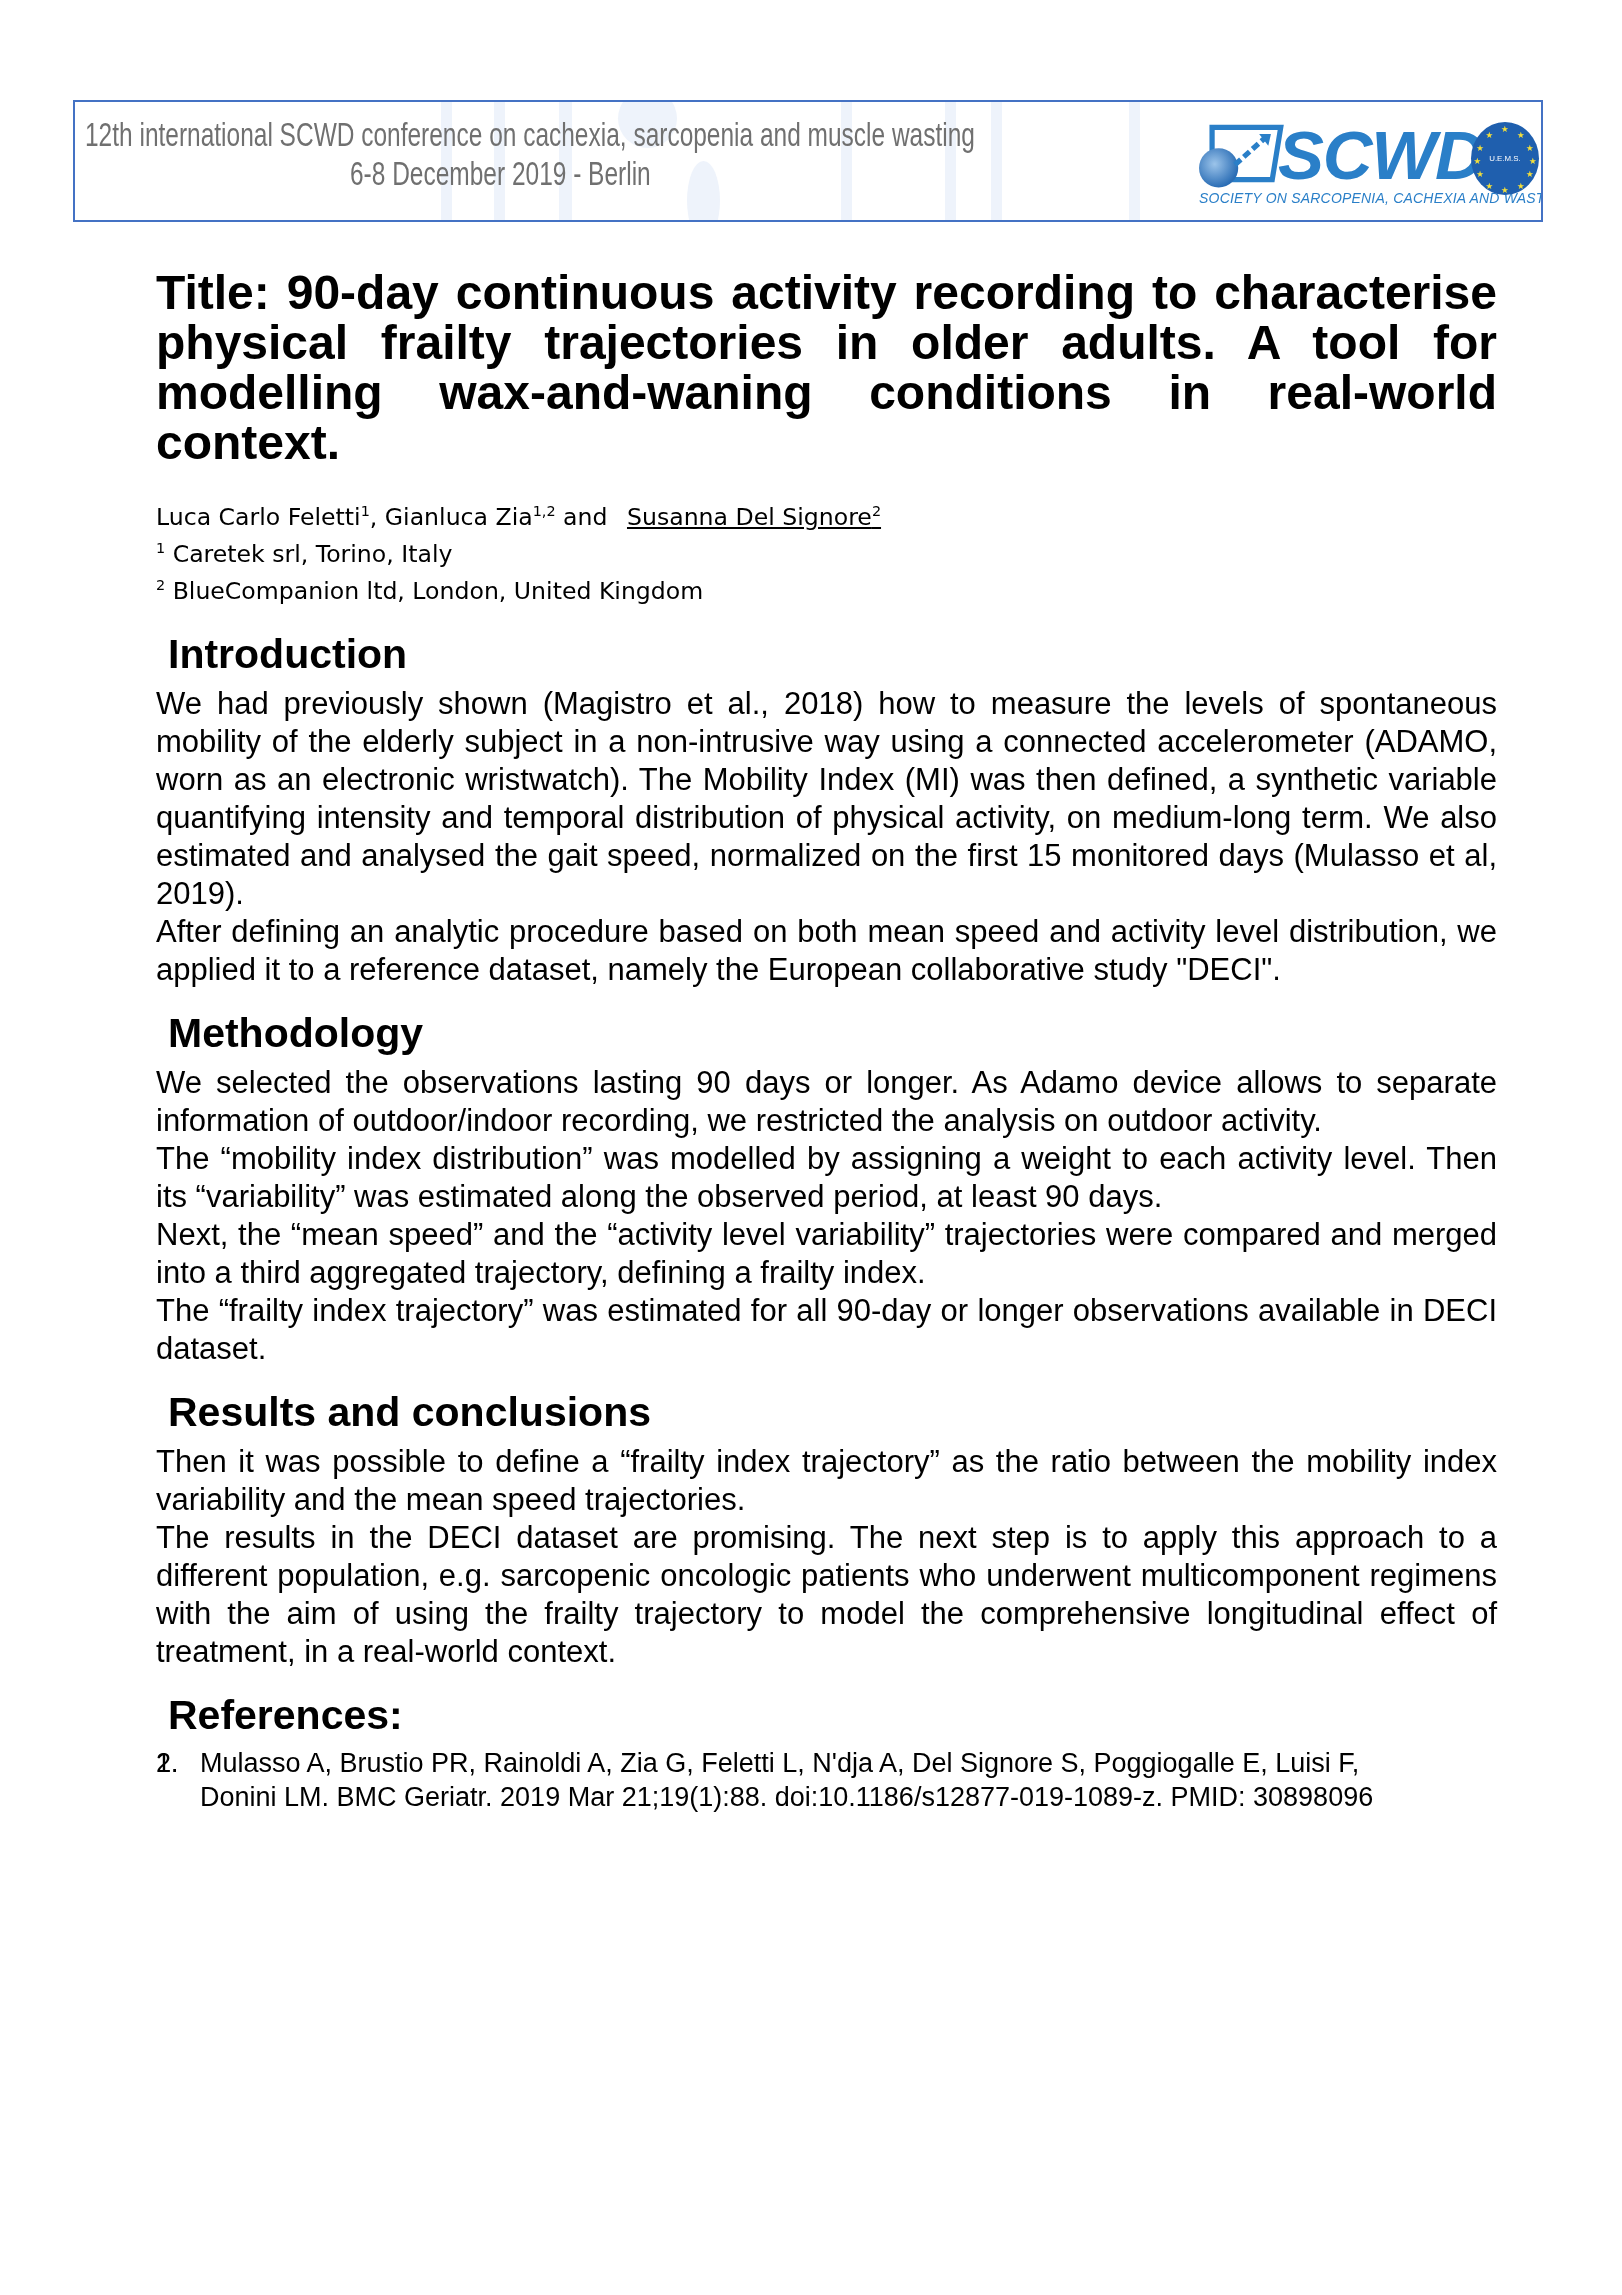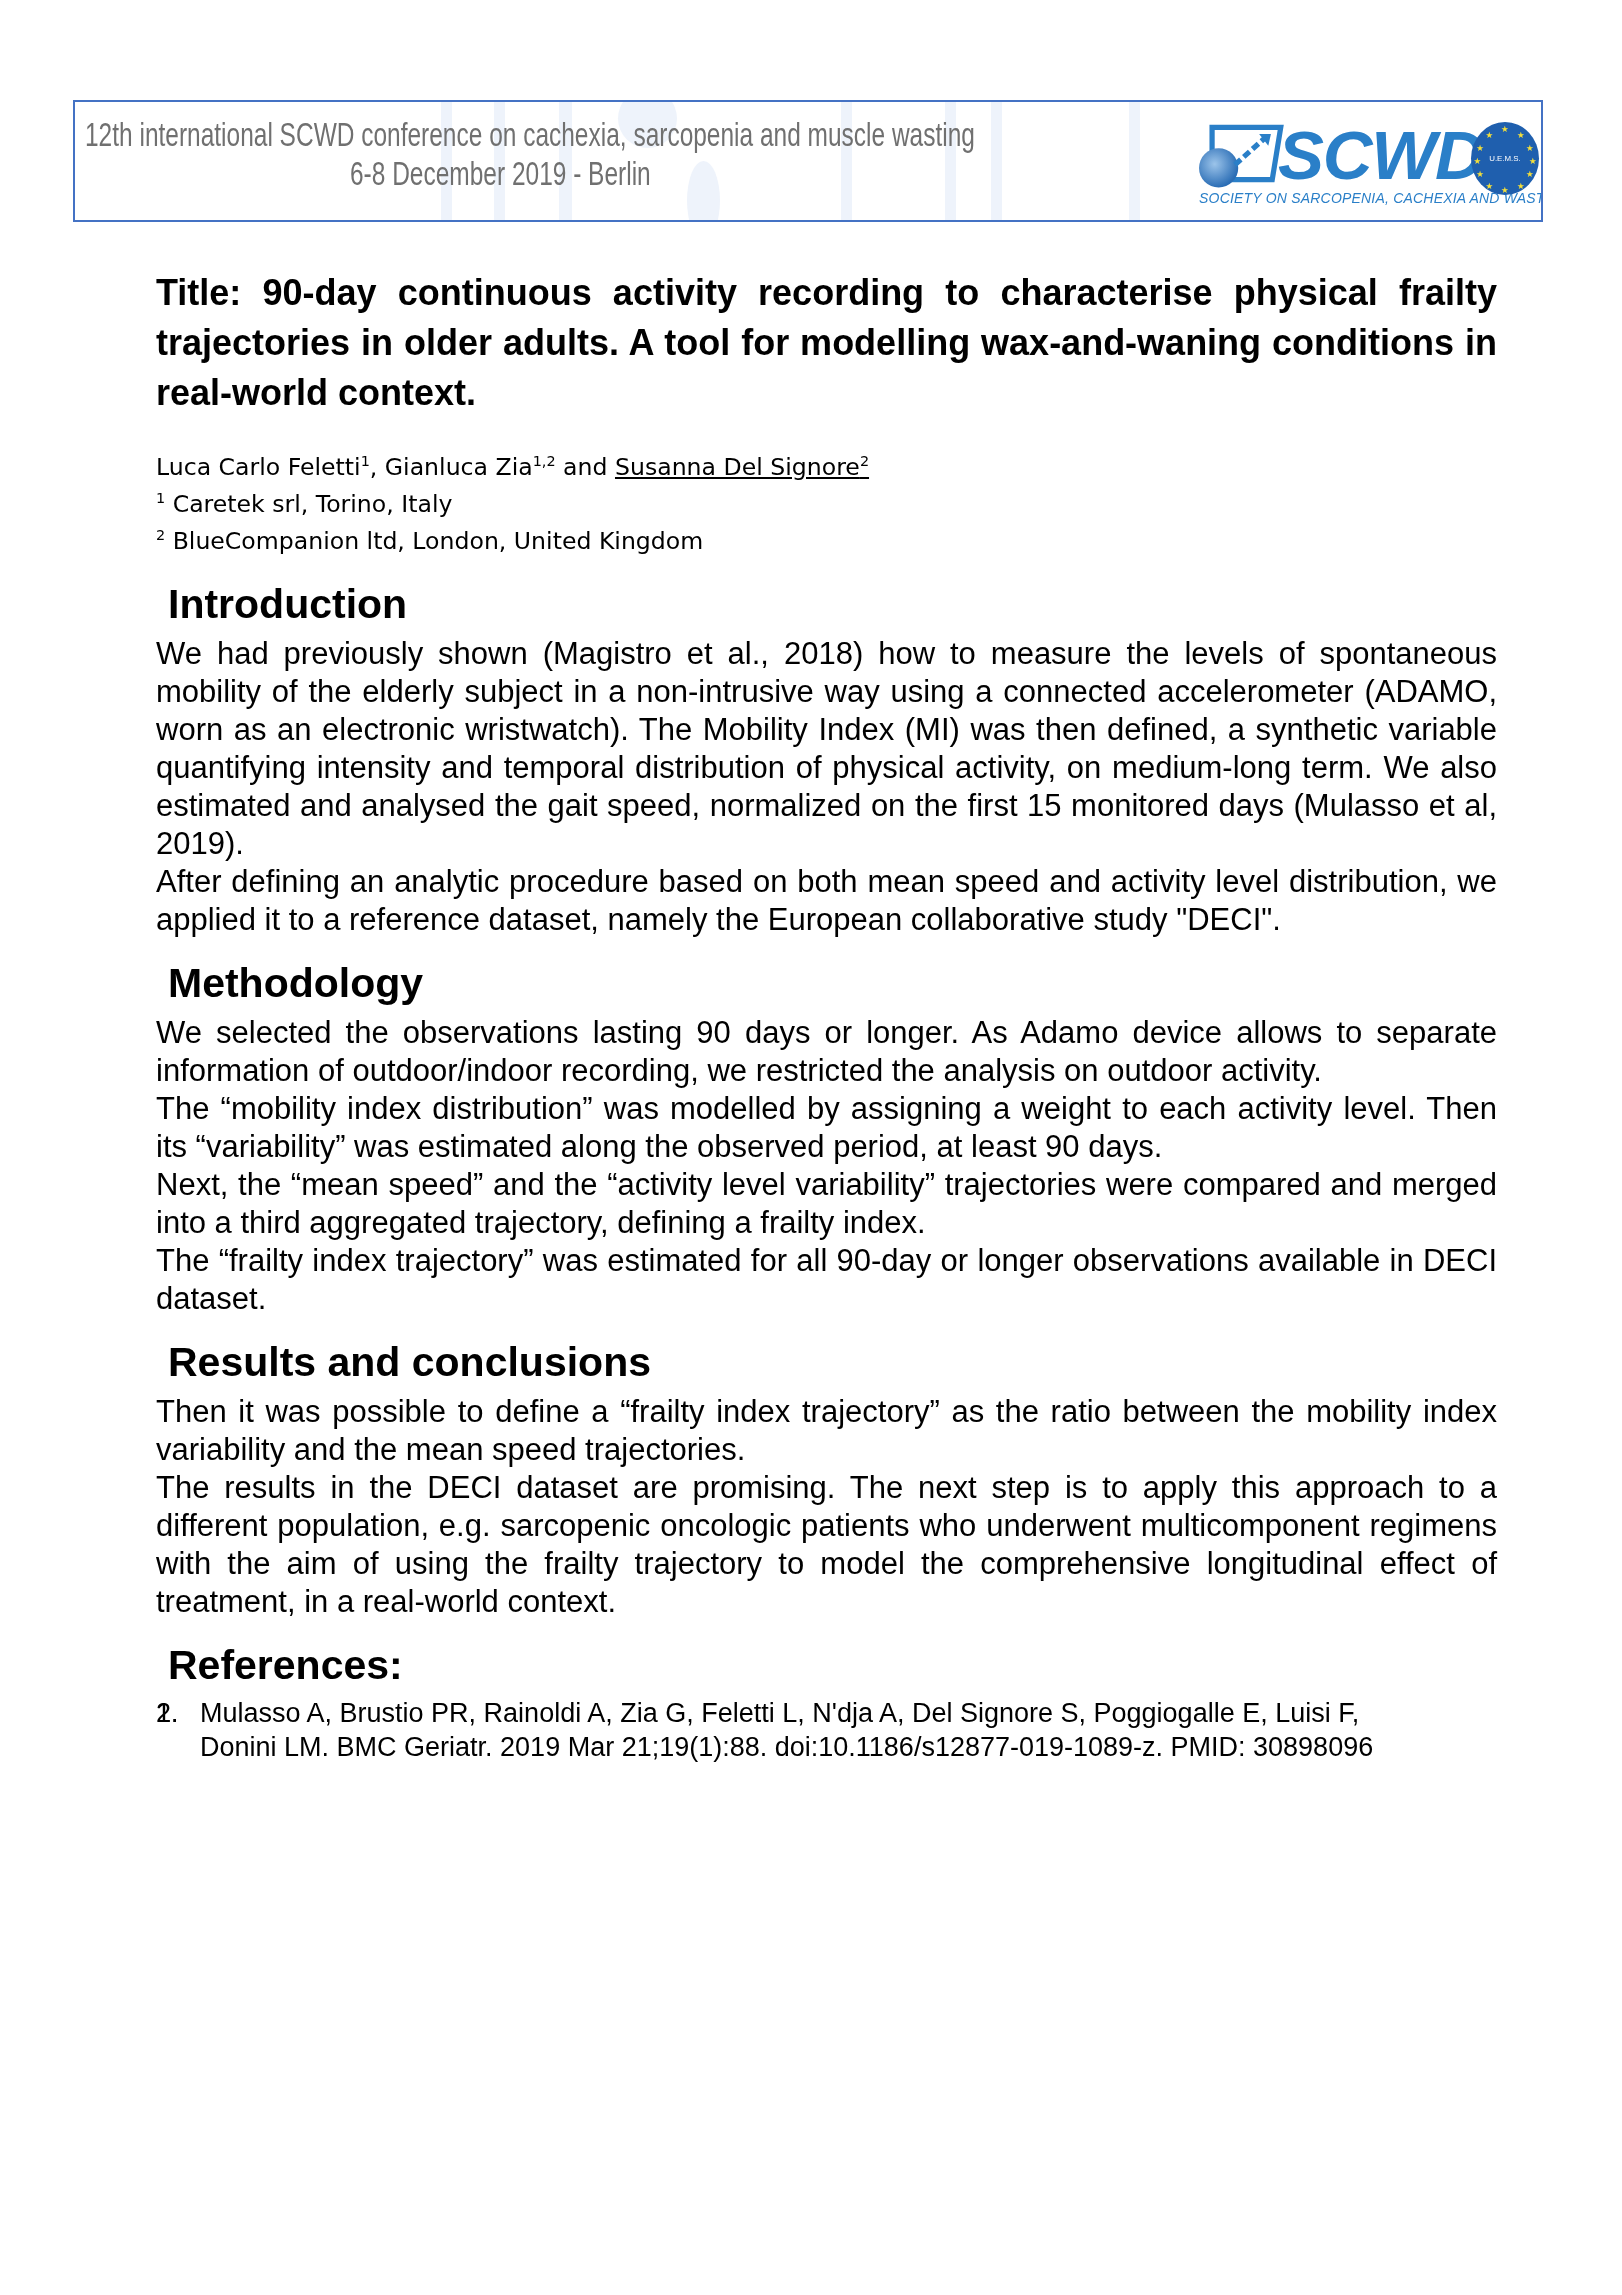--- a/index.html
+++ b/index.html
@@ -35,28 +35,28 @@
       background: #1F5FAE; display: flex; align-items: center; justify-content: center;
     }
     .uems-text { font-family: "Liberation Sans", sans-serif; font-size: 7.9px; color: #ffffff; }
     .star { position: absolute; color: #F5E03A; font-size: 8.5px; line-height: 8.5px; }
 
     .content {
       position: absolute; left: 156px; top: 268px; width: 1341px;
       font-family: "Liberation Sans", sans-serif; color: #000000;
     }
     .title {
-      font-family: "Liberation Sans", sans-serif; font-weight: bold; font-size: 36px; line-height: 50px;
+      font-family: "Liberation Sans", sans-serif; font-weight: bold; font-size: 48px; line-height: 50px;
       text-align: justify; text-align-last: left; margin: 0;
     }
     .authors-block { margin-top: 31px; font-family: "DejaVu Sans", sans-serif; font-size: 23.6px; line-height: 37px; }
     .authors-label { font-weight: bold; font-size: 21px; }
     .authors-names, .affil { font-size: 23.6px; }
     .authors-block sup { font-size: 14.4px; line-height: 0; vertical-align: 9.2px; }
-    .underline { text-decoration: underline; }
+    .underline { text-decoration: underline; margin-left: 12px; }
     .section { margin-top: 25px; }
     .section-heading { font-weight: bold; font-size: 41px; line-height: 38px; margin: 12px; }
     .para { font-size: 31px; line-height: 38px; margin: 0; text-align: justify; }
     .refs { margin: 0; padding: 0; list-style: none; }
     .ref-item { position: relative; padding-left: 44px; font-size: 27px; line-height: 34px; width: 1230px; }
     .ref-num { position: absolute; left: 0; top: 0; }
   </style>
 </head>
 <body>
 

